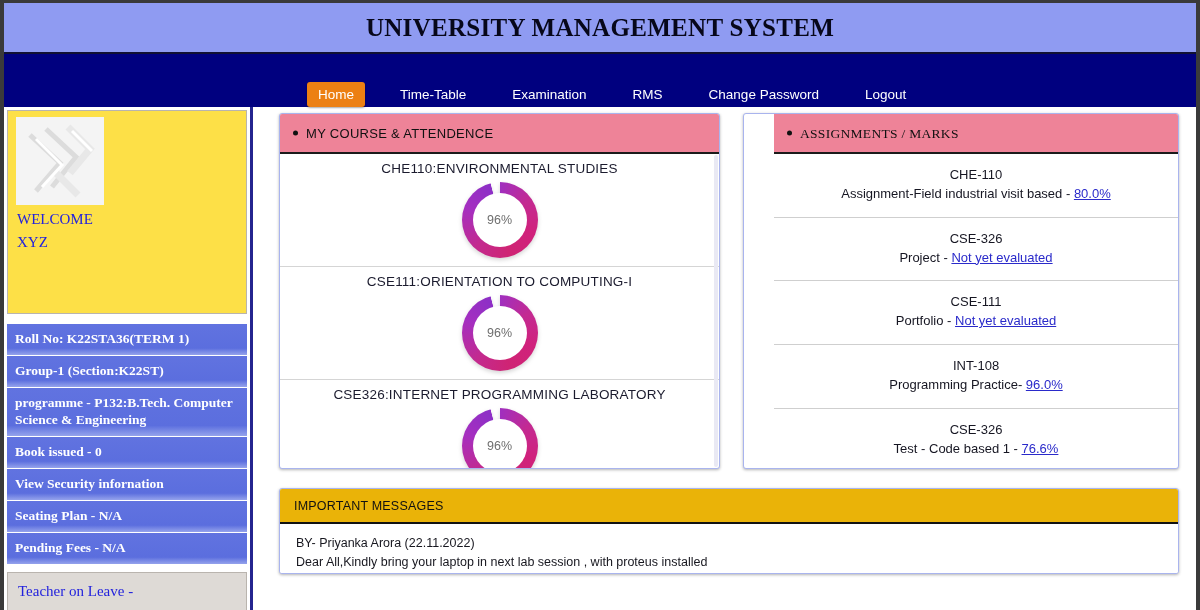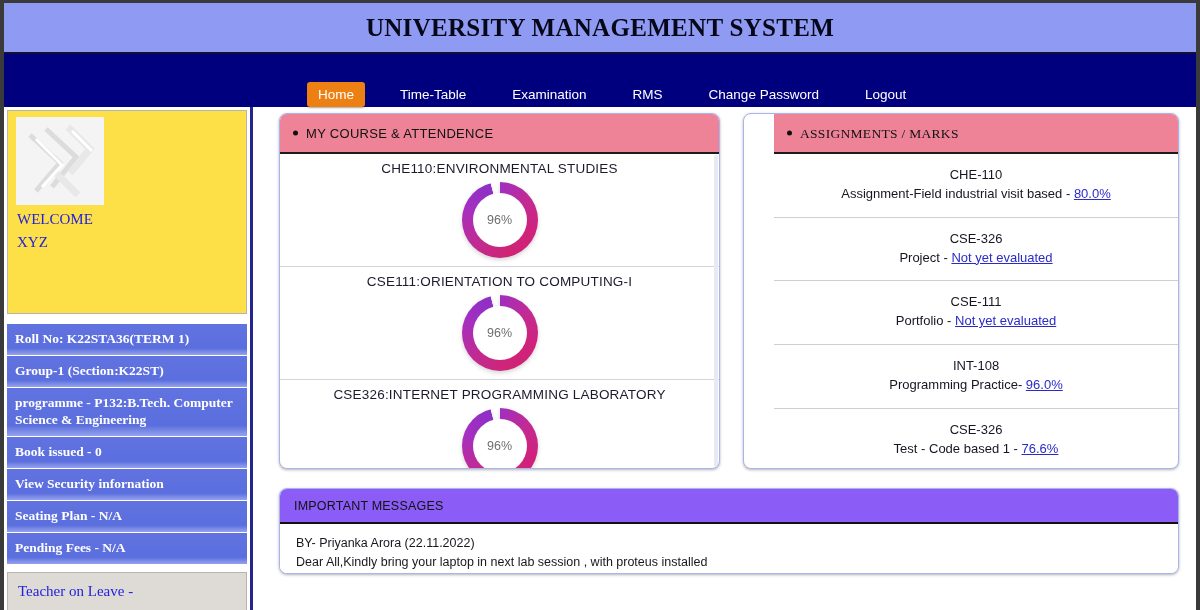--- a/index.html
+++ b/index.html
@@ -138,21 +138,21 @@
   }
   .row-top {
     display: flex;
     gap: 23px;
     height: 356px;
   }
 
   .panel {
     background: #ffffff;
     border: 1px solid #a9b4ee;
-    border-radius: 8px;
+    border-radius: 3px;
     box-shadow: 0 1px 3px rgba(0,0,0,.3);
     overflow: hidden;
     display: flex;
     flex-direction: column;
   }
   .panel-head {
     background: #ee8398;
     border-bottom: 2px solid #1b1b1b;
     padding: 10px 12px 10px 26px;
     position: relative;
@@ -260,21 +260,21 @@
     text-decoration: underline;
     cursor: pointer;
   }
 
   
   .msg-panel {
     margin-top: 19px;
     height: 86px;
   }
   .msg-head {
-    background: #8b5cf6;
+    background: #eab308;
     border-bottom: 2px solid #111;
     padding: 7px 10px 8px 14px;
   }
   .msg-head .label {
     font-size: 12.5px;
     color: #111;
     letter-spacing: .2px;
   }
   .msg-body {
     padding: 10px 12px 6px 16px;

